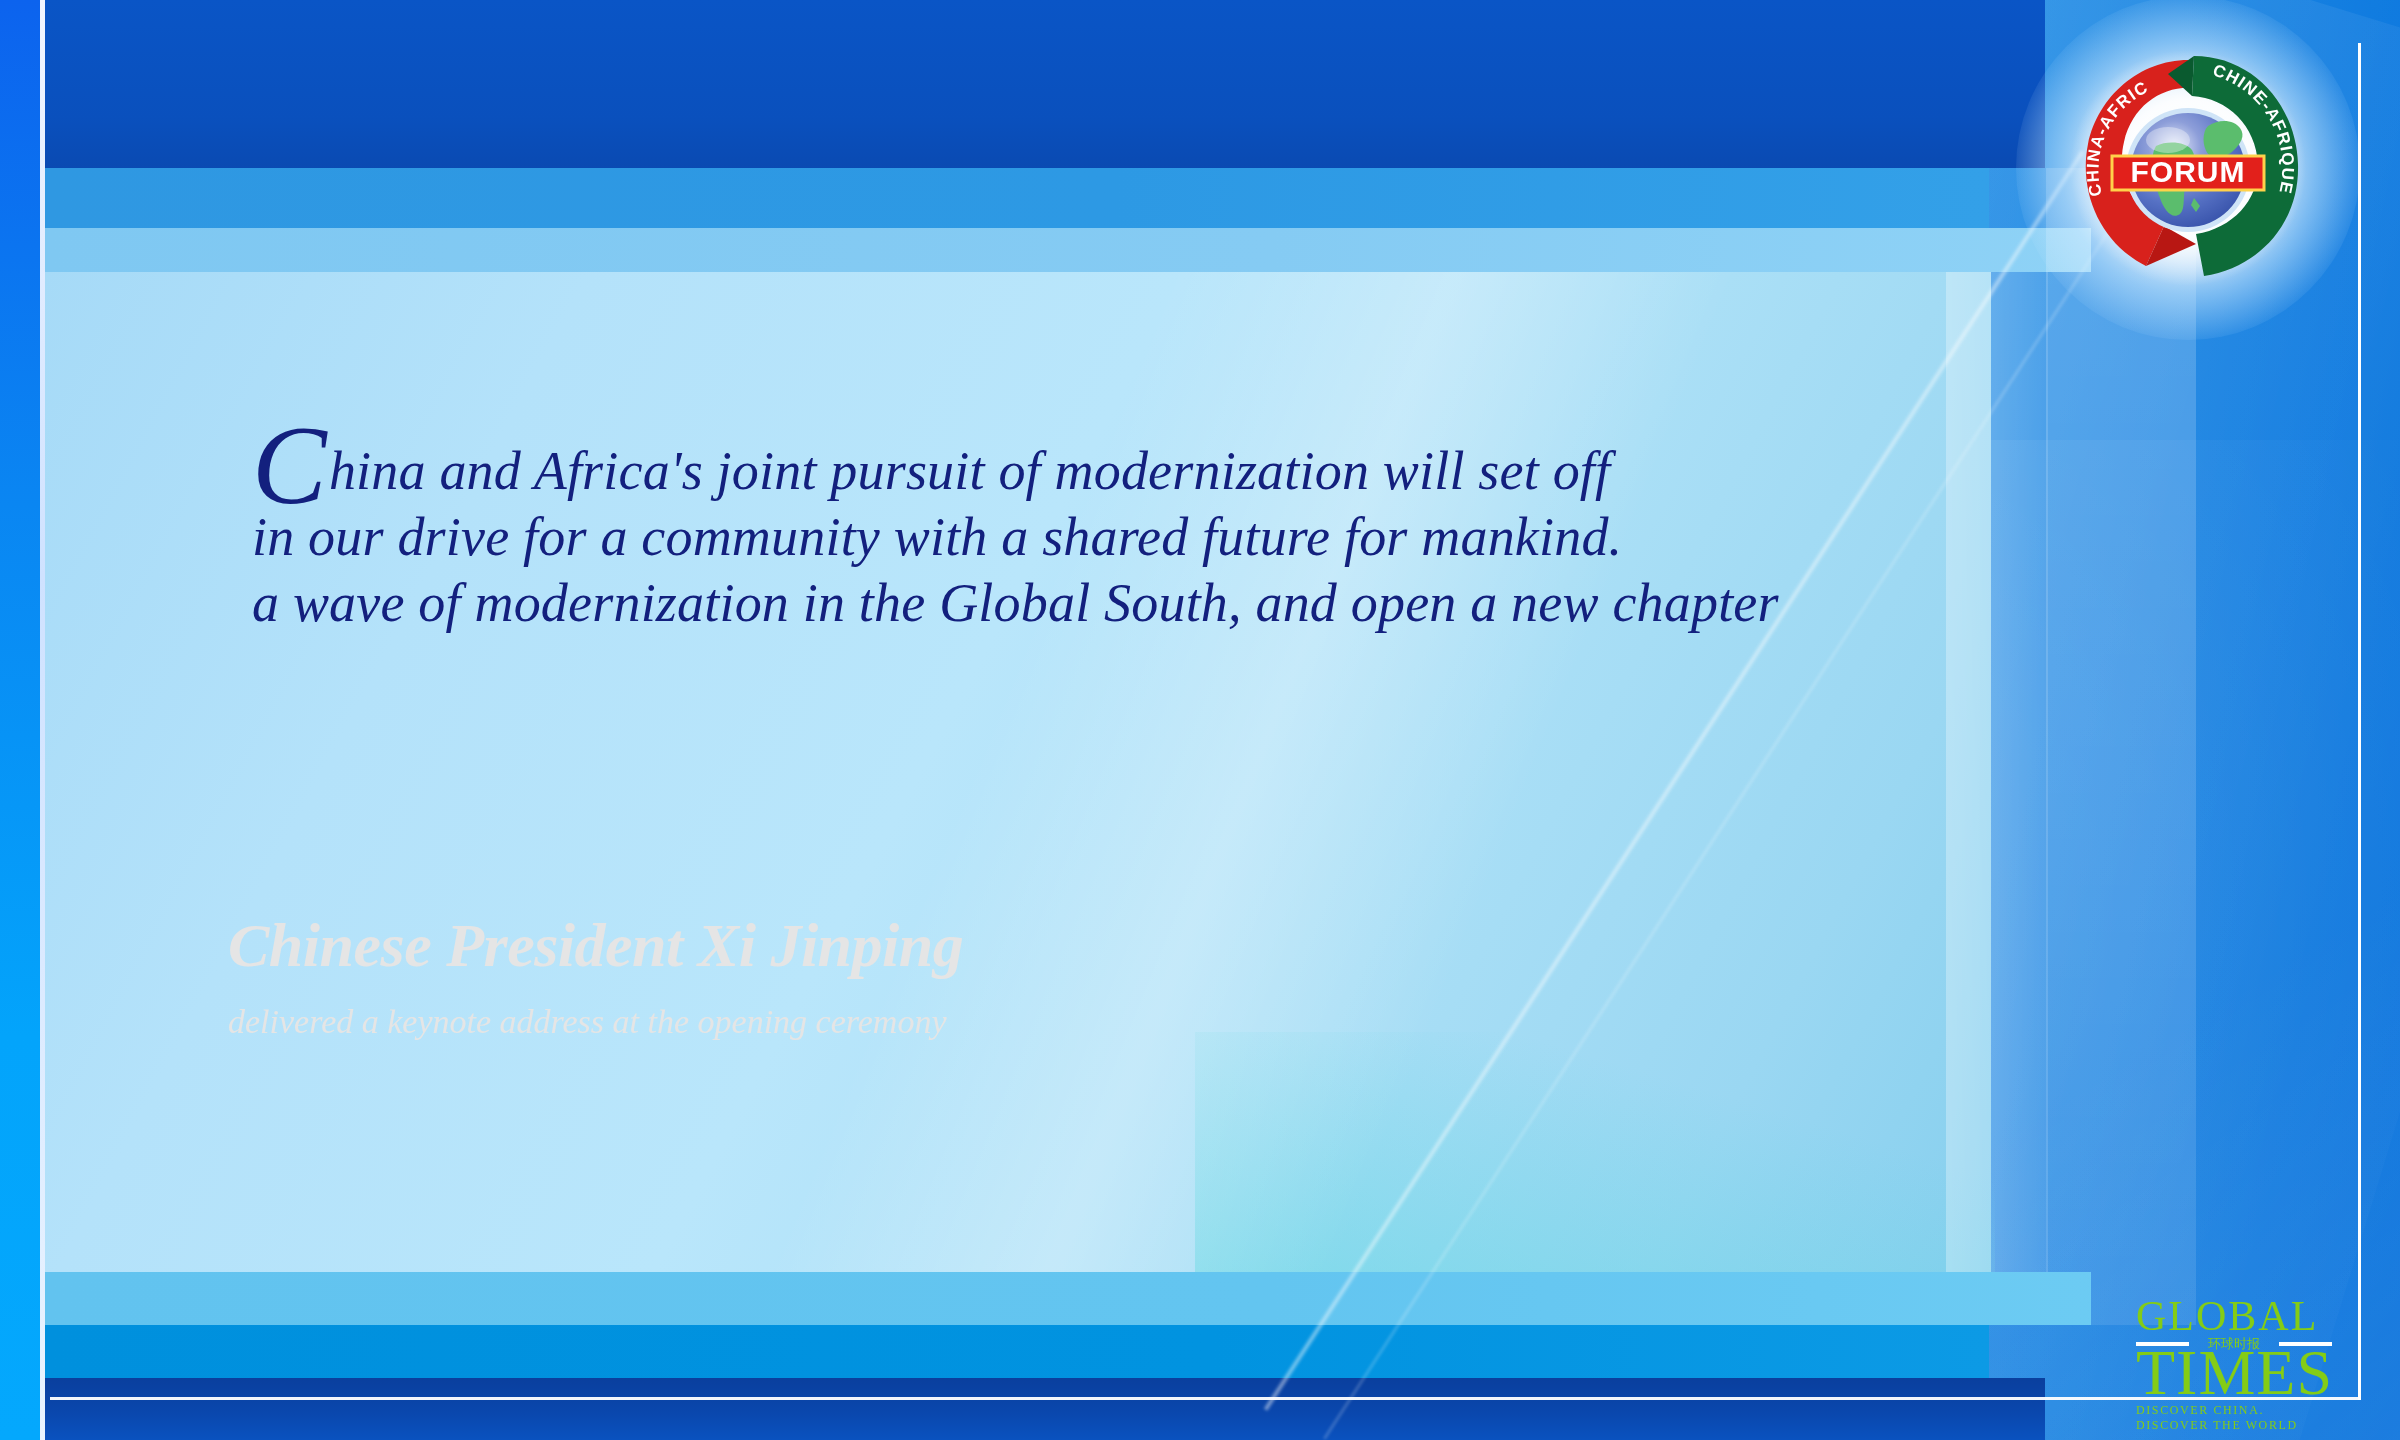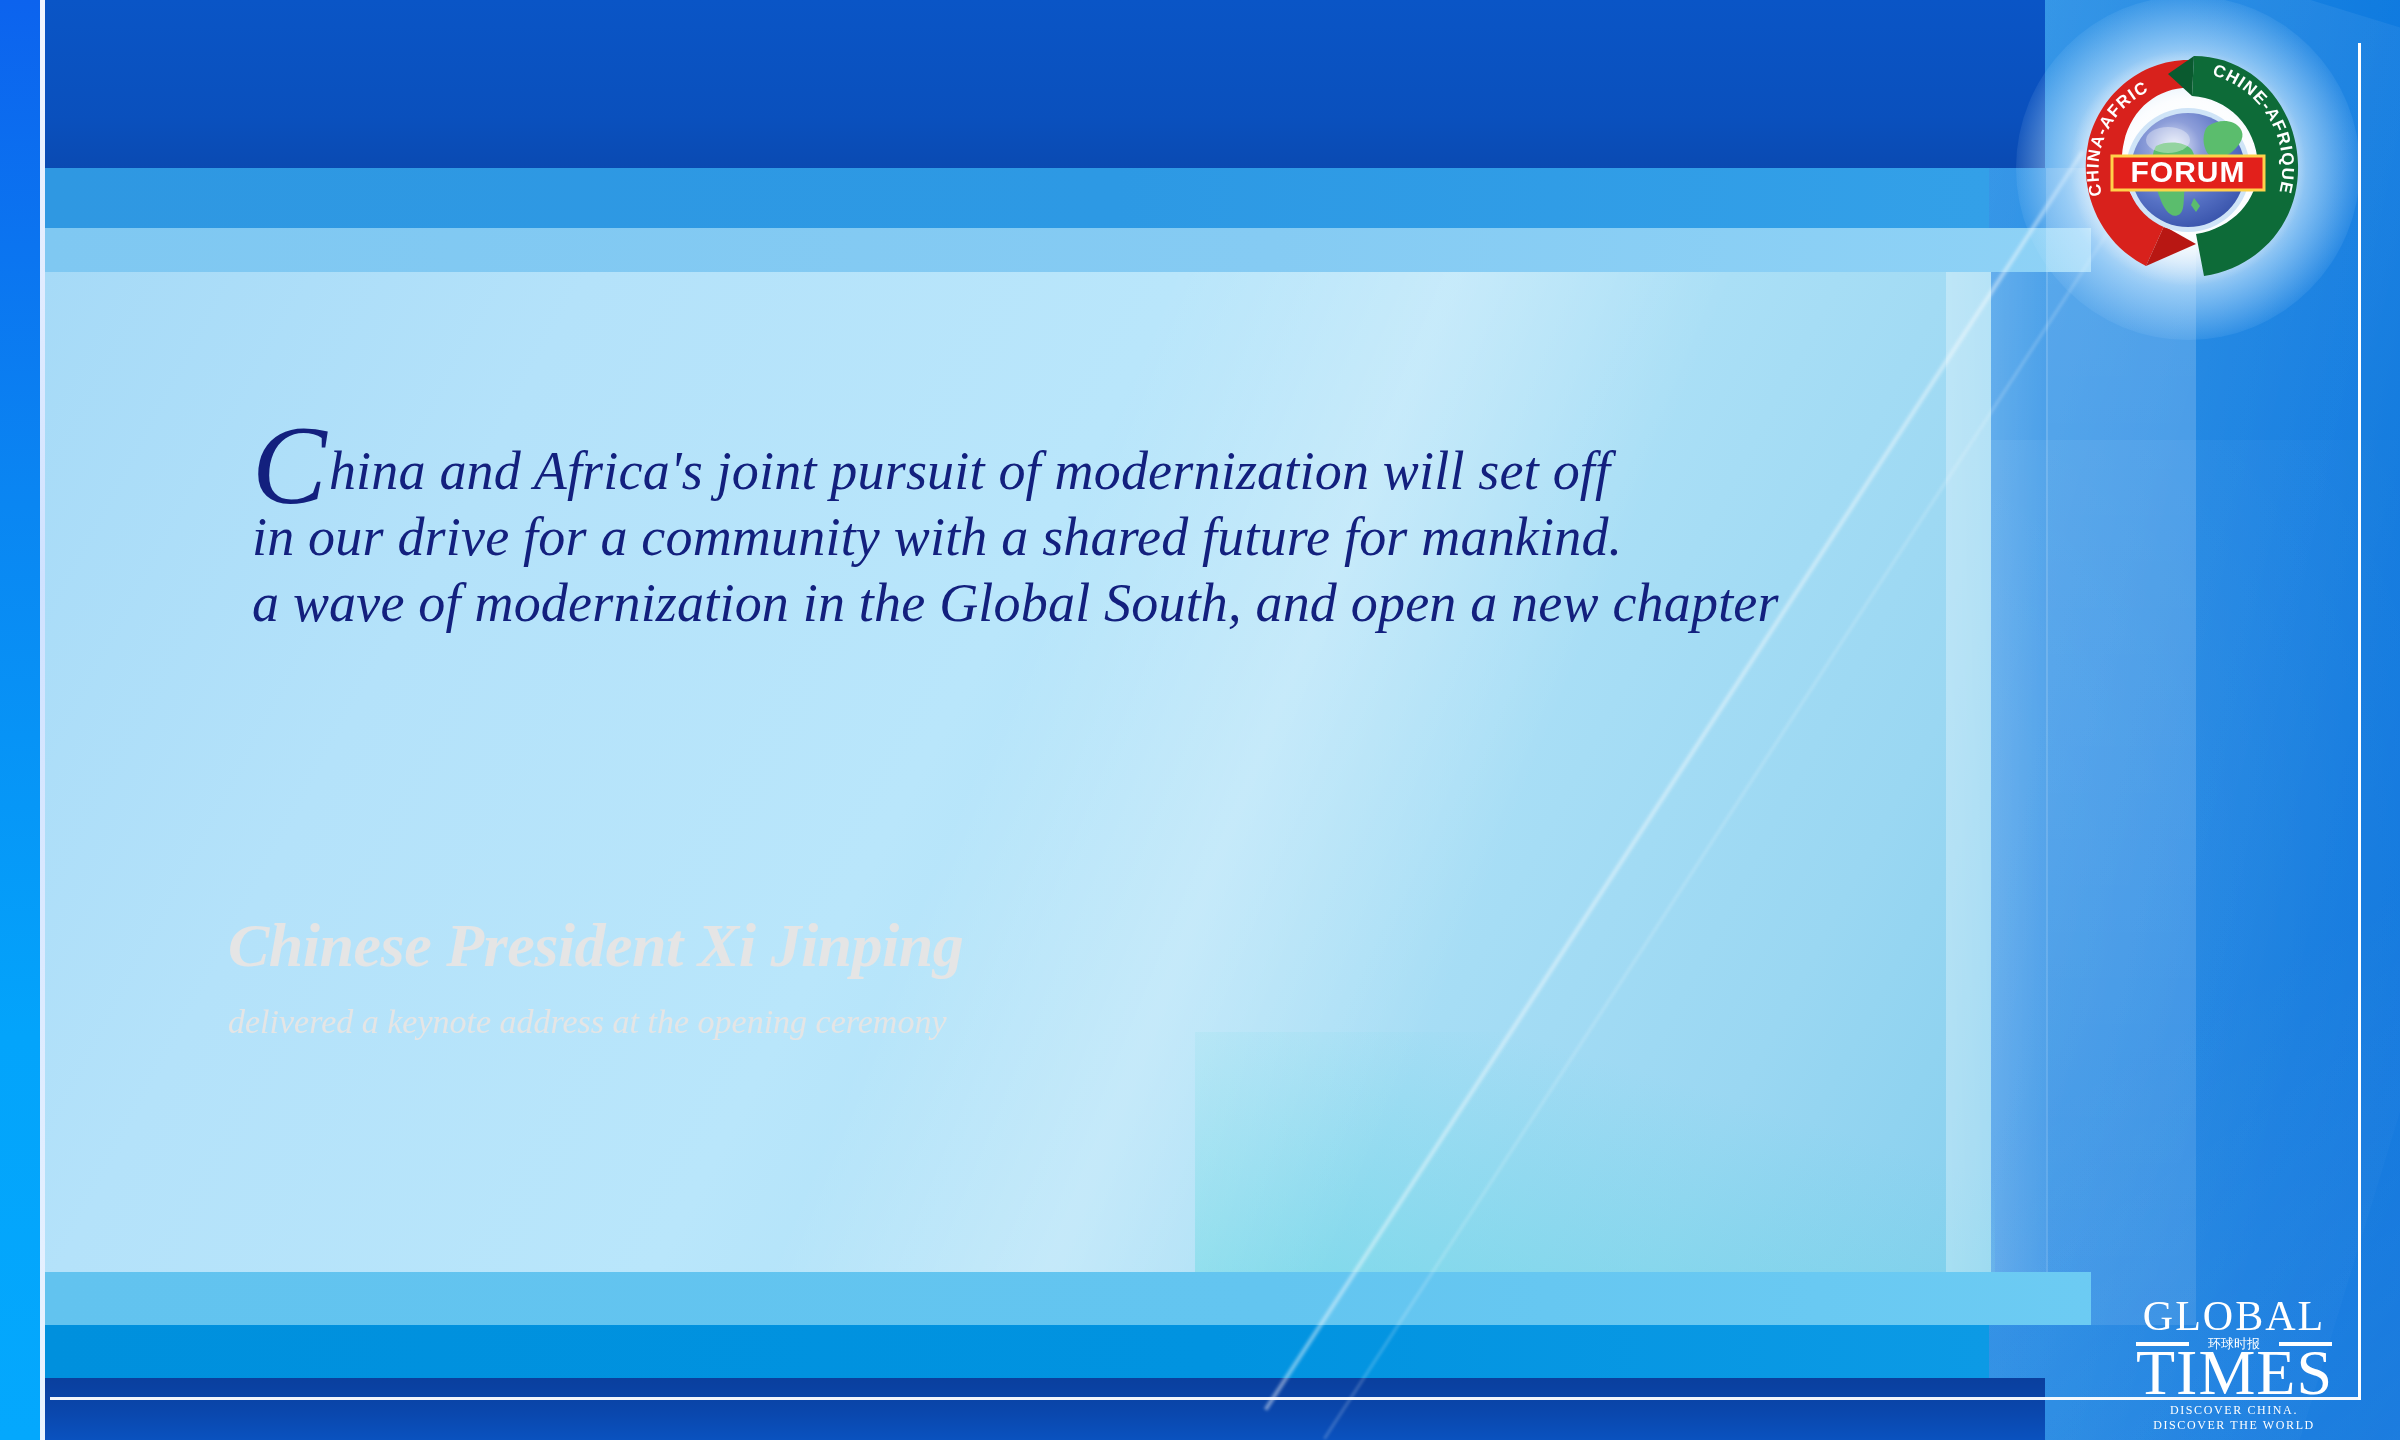--- a/index.html
+++ b/index.html
@@ -85,22 +85,22 @@
   .frame-b{ position:absolute; left:50px; top:1397px; width:2311px; height:3px; background:#ffffff; opacity:.95;}
 
   
   .logo{ position:absolute; left:2068px; top:48px; width:240px; height:240px; }
   .logo-glow{ position:absolute; left:-52px; top:-52px; width:344px; height:344px; border-radius:50%;
     background:radial-gradient(circle, rgba(255,255,255,.92) 28%, rgba(200,232,255,.55) 52%, rgba(160,214,250,0) 74%);
     pointer-events:none;}
   .logo svg{ position:relative; display:block; }
 
   
-  .gt{ position:absolute; left:2136px; top:1296px; width:196px; height:96px; color:#ffffff;
-       text-align:center; font-family:"Liberation Serif", serif; }
+  .gt{ position:absolute; left:2136px; top:1296px; width:196px; height:96px; color:#84cc16;
+       text-align:left; font-family:"Liberation Serif", serif; }
   .gt-top{ font-size:42px; line-height:40px; letter-spacing:2px; font-weight:normal; }
   .gt-rule{ display:flex; align-items:center; justify-content:center; gap:19px; margin:2px 0 1px; }
   .gt-rule i{ display:block; height:4px; background:#fff; flex:1; }
   .gt-cn{ font-size:13px; letter-spacing:0px; line-height:12px; white-space:nowrap;
           font-family:"DejaVu Sans", sans-serif; }
   .gt-bot{ font-size:64px; line-height:44px; letter-spacing:1px; }
   .gt-tag{ font-family:Liberation Serif, serif; font-size:12px; letter-spacing:1.6px; margin-top:8px; }
 </style>
 </head>
 <body>

